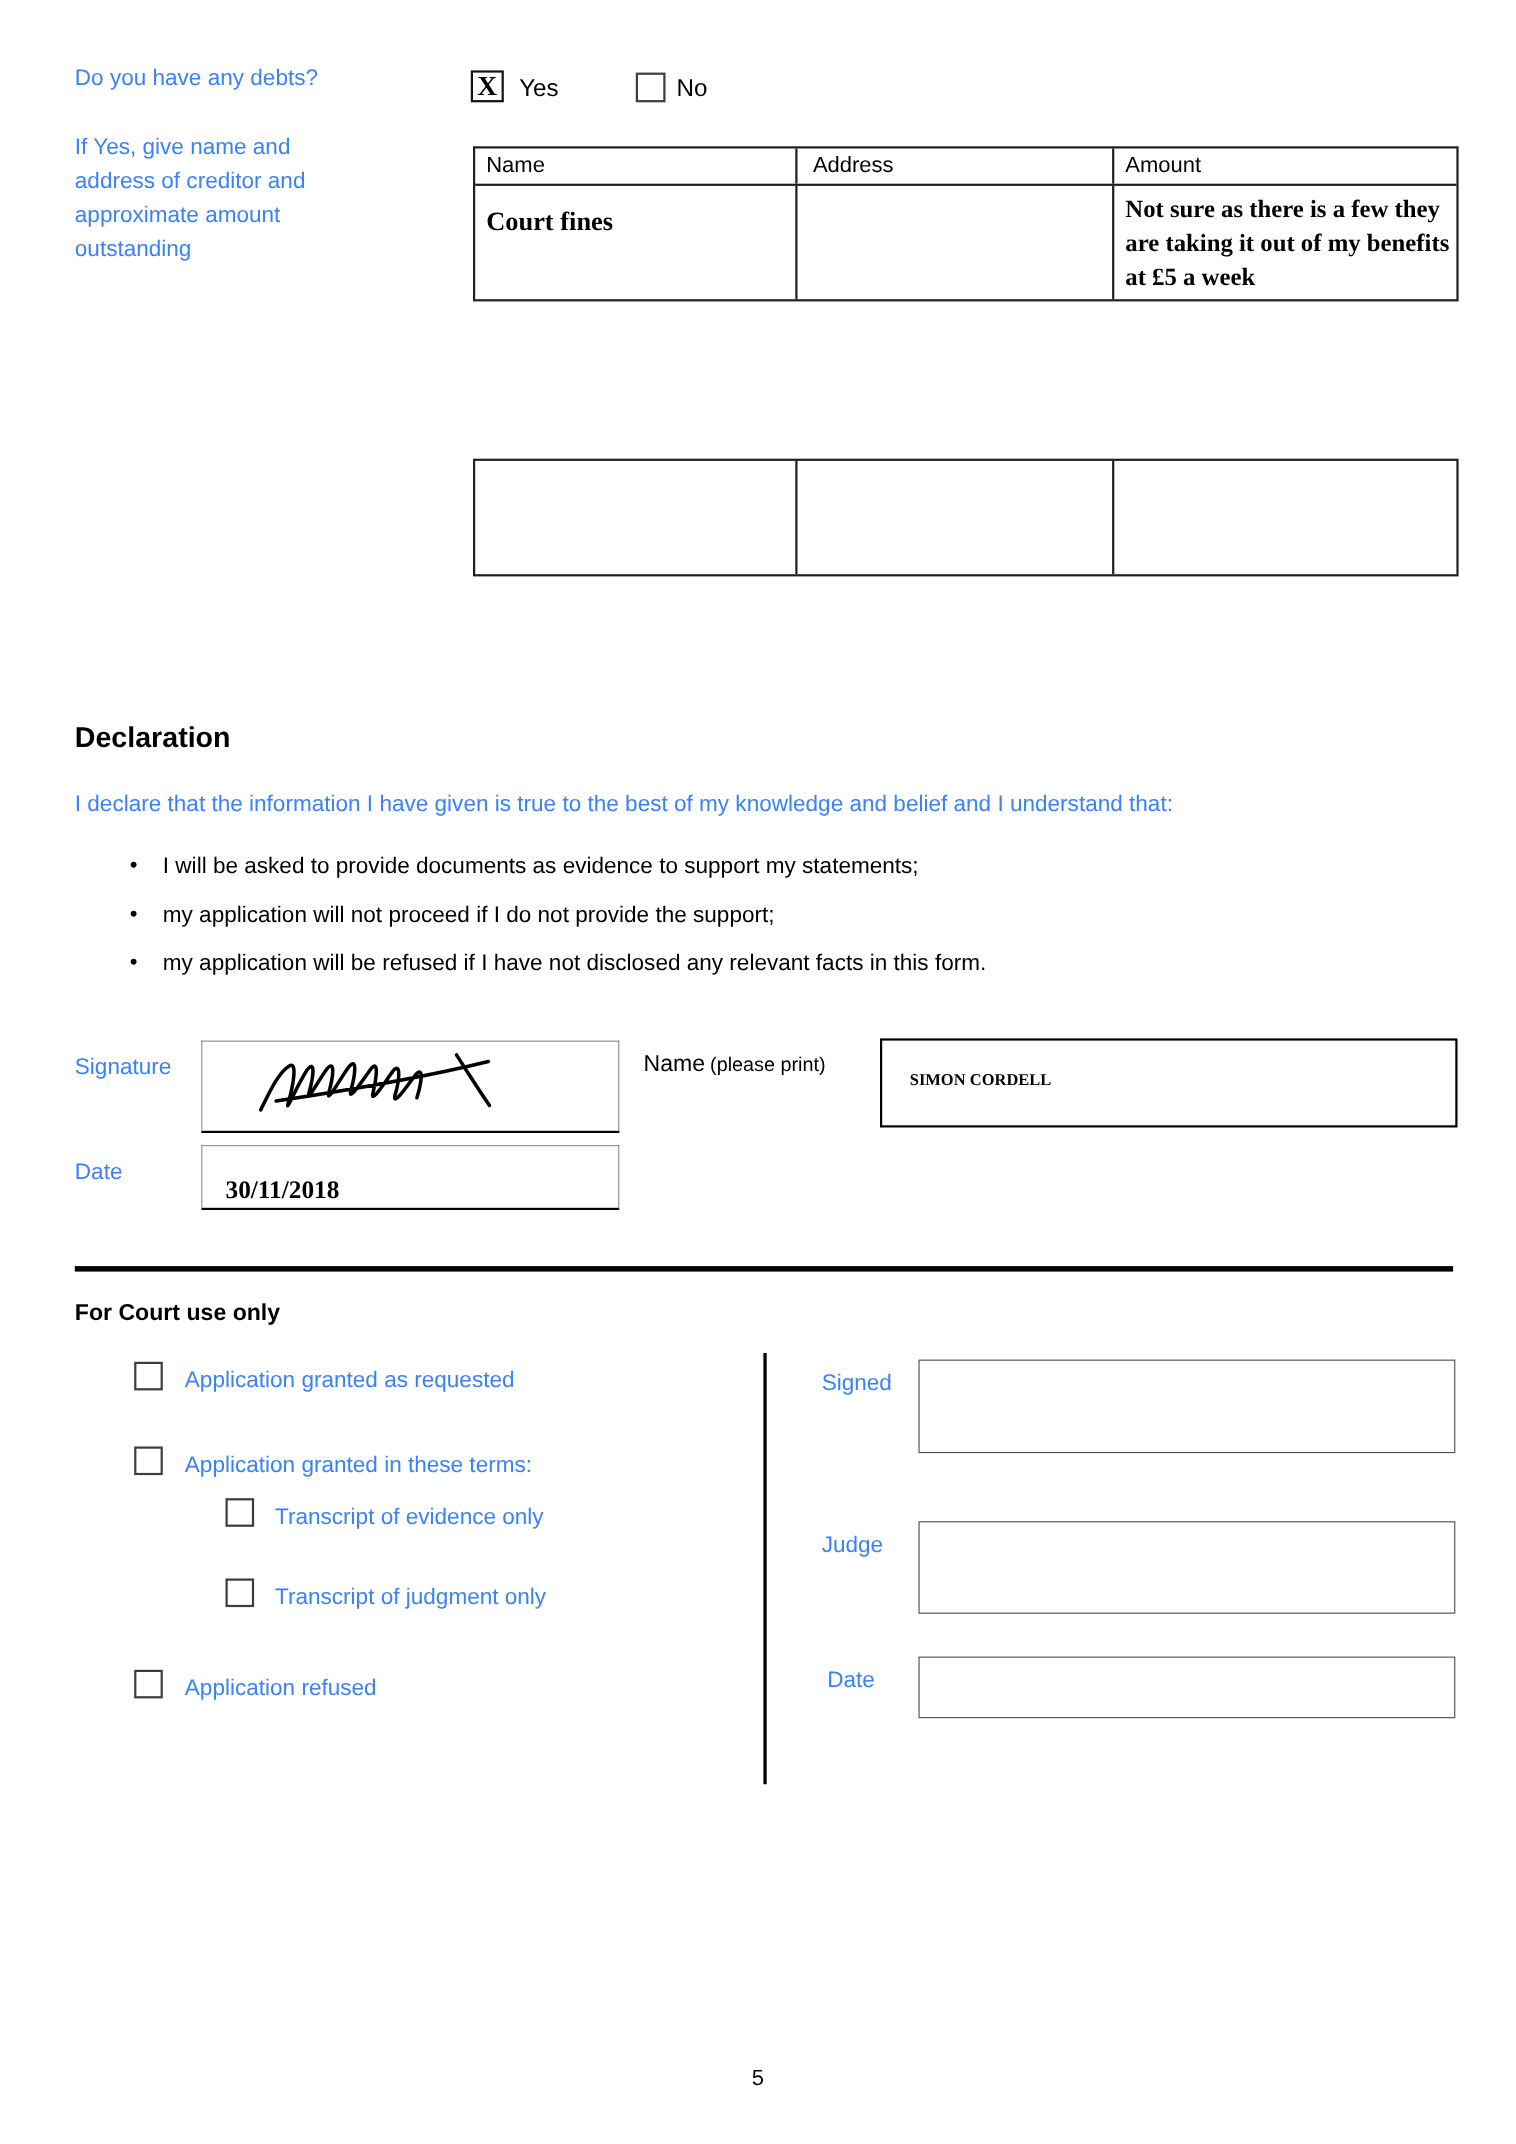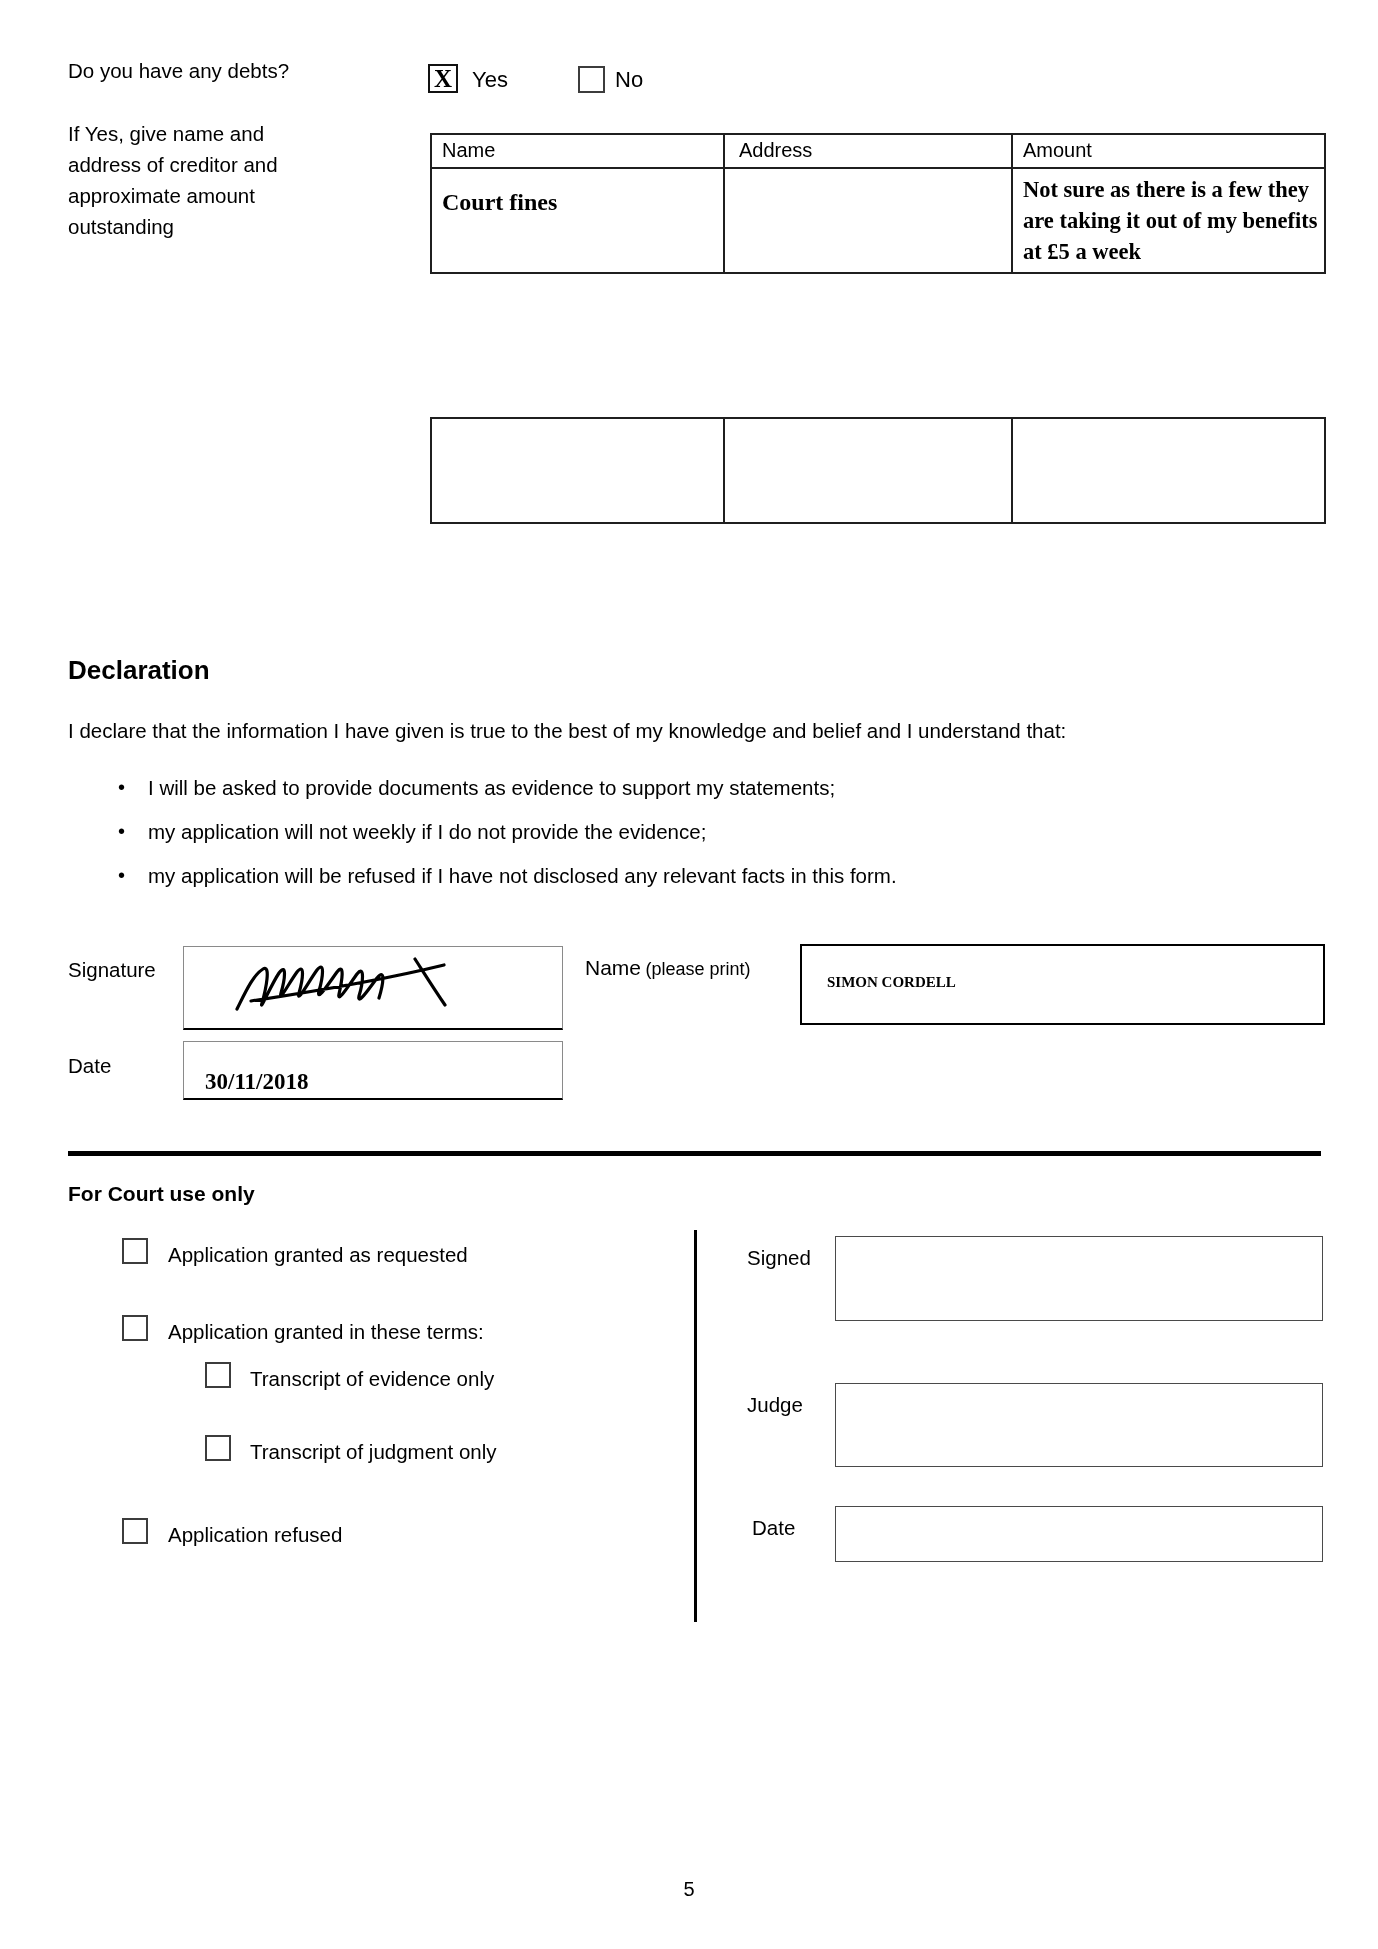--- a/index.html
+++ b/index.html
@@ -5,21 +5,21 @@
   html,body{margin:0;padding:0;background:#fff;}
   #page{
     position:relative;
     width:1378px;height:1949px;
     background:#fff;
     font-family:"Liberation Sans", sans-serif;
     color:#000;
     overflow:hidden;
   }
   .abs{position:absolute;}
-  .lbl{font-size:20.5px;line-height:26px;color:#000000;}
+  .lbl{font-size:20.5px;line-height:26px;color:#3b82f6;}
   .serifb{font-family:"Liberation Serif", serif;font-weight:bold;}
 
   
   .cb{position:absolute;width:26px;height:26px;background:#fff;
       border:2px solid #3c3c3c;box-sizing:border-box;}
   .cb.small{width:27px;height:27px;}
   .cb-yes{width:30px;height:29px;border:2px solid #111;
       font-family:"Liberation Serif", serif;font-weight:bold;font-size:25px;
       text-align:center;line-height:25px;}
 
@@ -93,21 +93,21 @@
       <div class="tcell c2"></div>
       <div class="tcell c3"></div>
     </div>
   </div>
 
   <div class="abs decl-title" style="left:68px;top:655px;">Declaration</div>
   <div class="abs lbl" style="left:68px;top:718px;width:1240px;">I declare that the information I have given is true to the best of my knowledge and belief and I understand that:</div>
 
   <ul class="decl abs" style="left:118px;top:773px;width:1150px;">
     <li>I will be asked to provide documents as evidence to support my statements;</li>
-    <li>my application will not weekly if I do not provide the evidence;</li>
+    <li>my application will not proceed if I do not provide the support;</li>
     <li>my application will be refused if I have not disclosed any relevant facts in this form.</li>
   </ul>
 
   <div class="abs lbl" style="left:68px;top:957px;">Signature</div>
   <div class="graybox" style="left:183px;top:946px;width:380px;height:84px;">
     <svg width="280" height="78" viewBox="0 0 280 78" style="position:absolute;left:35px;top:2px;">
       <path d="M18,60 C26,44 34,26 44,20 C52,15 47,40 43,54 C40,64 52,36 60,24 C68,13 66,30 62,44 C59,55 70,34 78,23 C86,13 84,30 80,44 C77,56 90,32 98,21 C106,11 104,28 100,42 C97,54 110,34 118,23 C126,13 123,32 120,45 C118,55 130,36 138,25 C146,15 144,34 140,47 C138,57 150,40 158,29 C167,18 164,36 160,49 M32,52 C85,44 160,32 225,16 M196,10 C205,24 215,40 226,56" stroke="#000" fill="none" stroke-width="3.2" stroke-linecap="round" stroke-linejoin="round"></path>
     </svg>
   </div>
 

